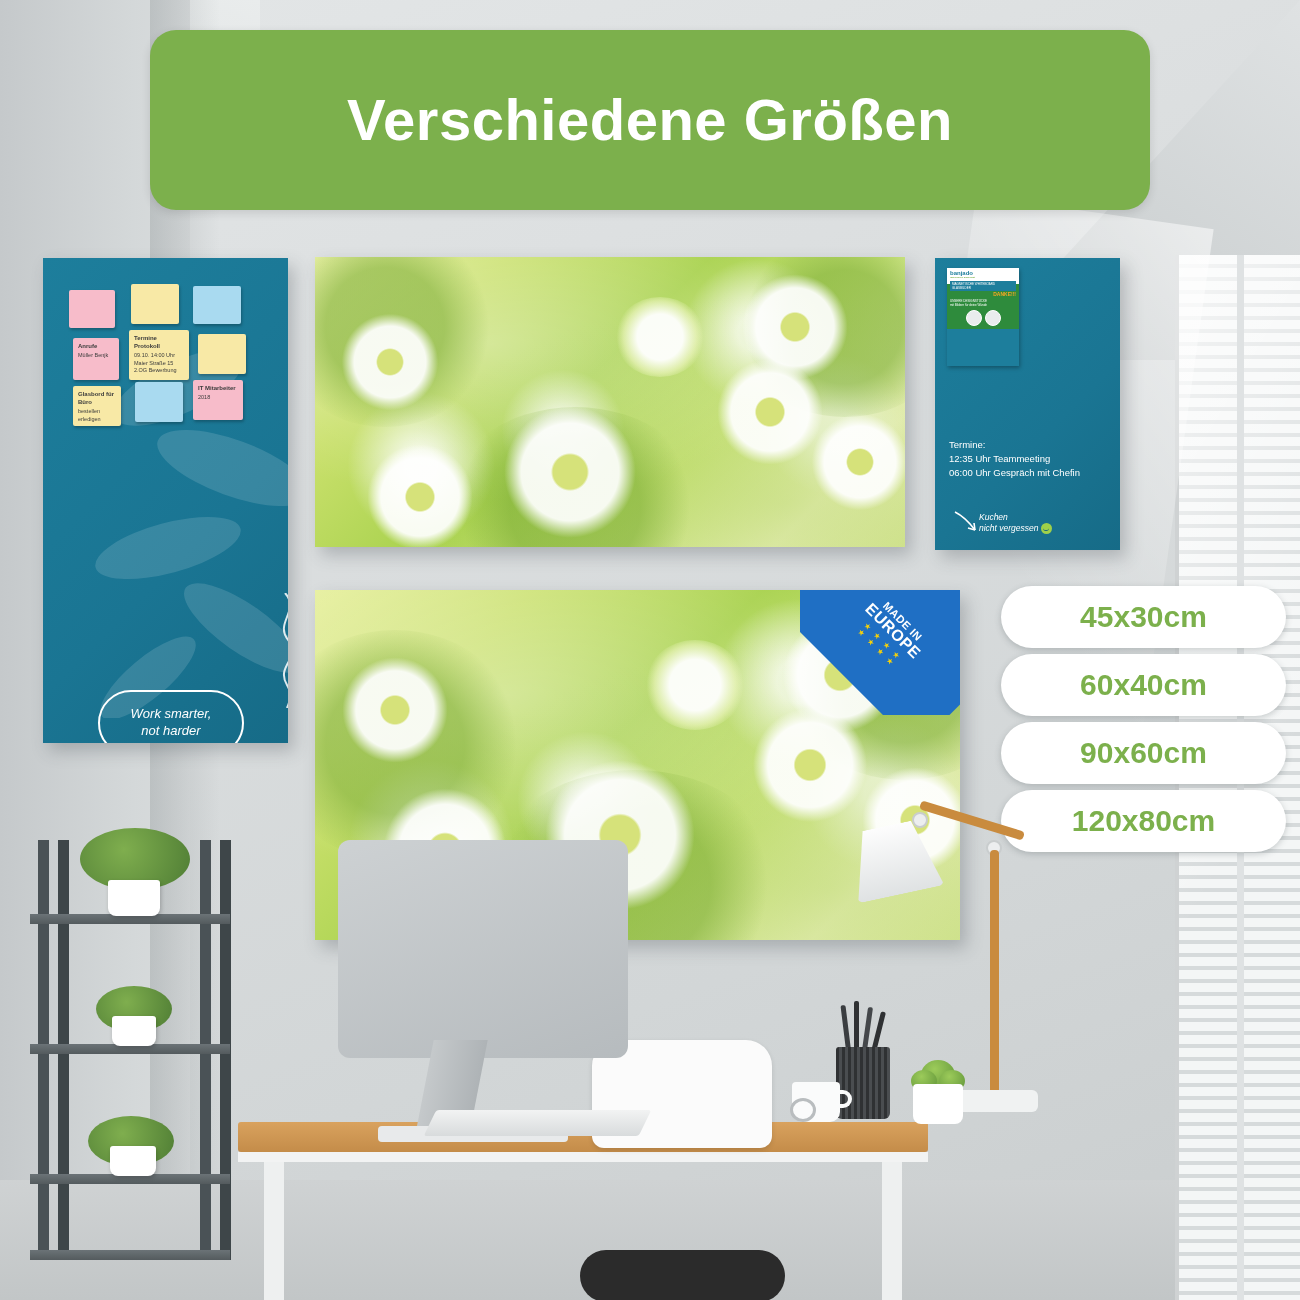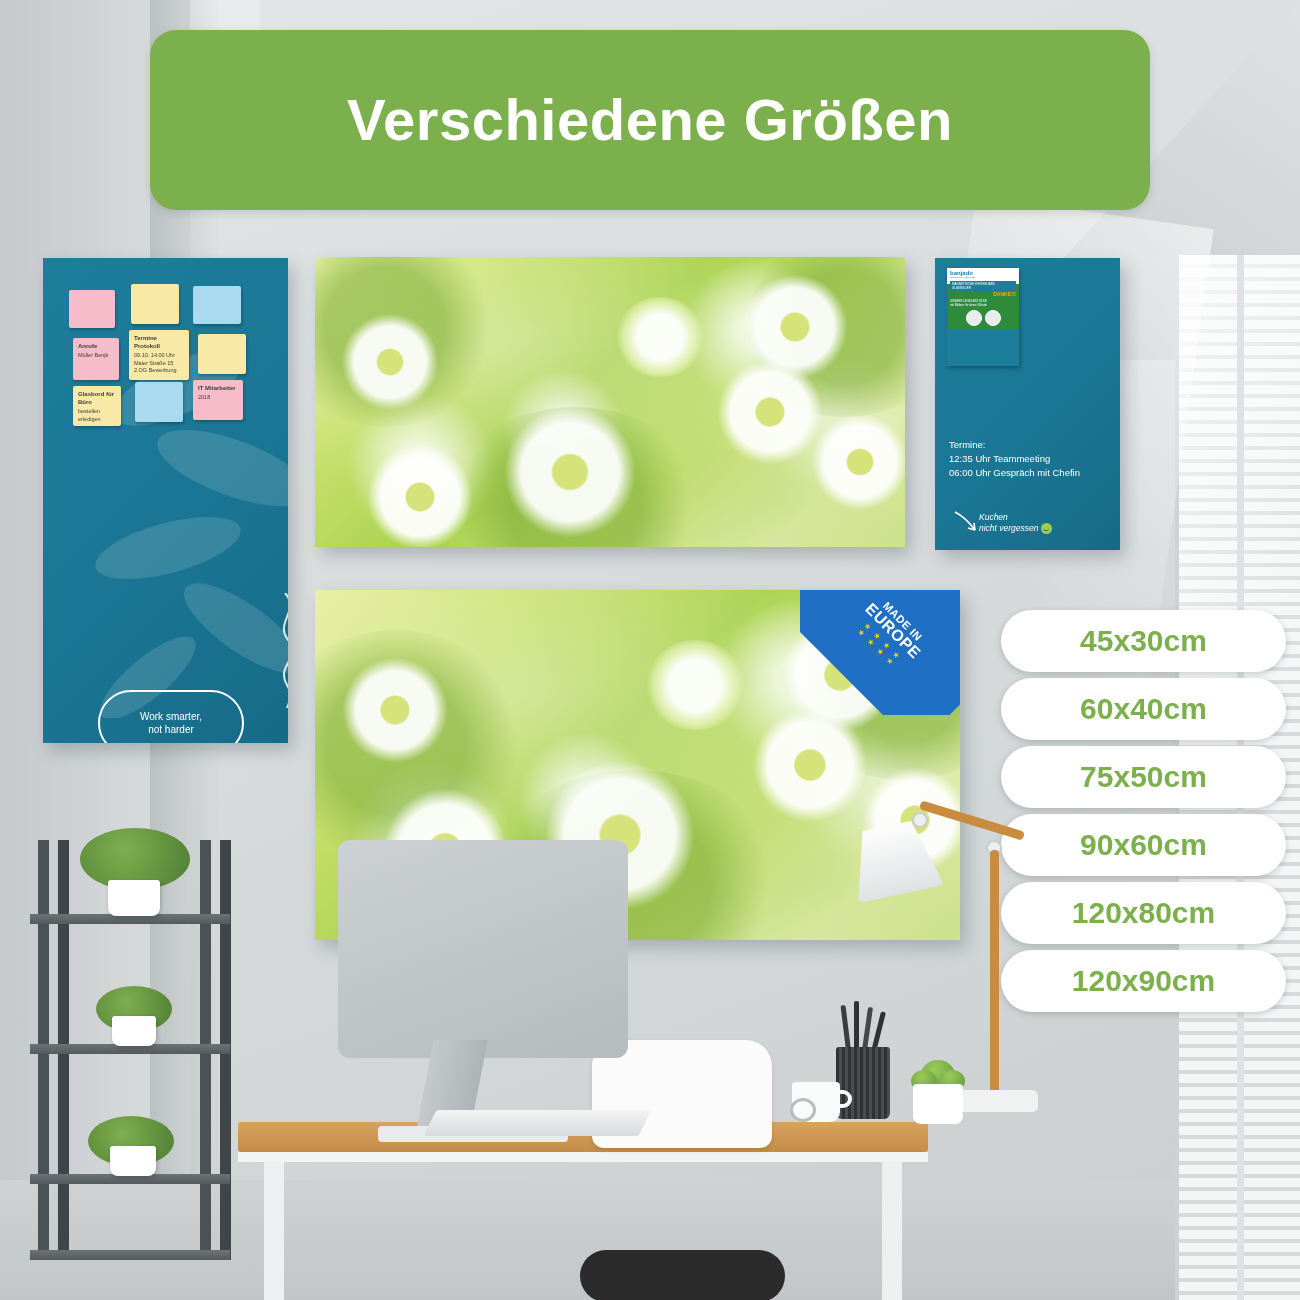--- a/index.html
+++ b/index.html
@@ -96,21 +96,21 @@
     position:absolute; border-radius:2px;
     box-shadow:1px 2px 3px rgba(0,0,0,.25);
     font-size:5.5px; line-height:1.35; color:#3c3c3c; padding:4px 5px;
     overflow:hidden;
   }
   .note .nt-title{ font-weight:bold; font-size:6px; display:block; margin-bottom:2px;}
   .bubble {
     position:absolute; left:55px; top:432px; width:146px; height:66px;
     border:2px solid #fff; border-radius:40px;
     display:flex; align-items:center; justify-content:center; text-align:center;
-    color:#fff; font-size:10px; line-height:1.3;
+    color:#fff; font-size:13px; font-style:italic; line-height:1.3;
   }
   .bubble:after{
     content:""; position:absolute; left:26px; bottom:-13px;
     border-width:14px 11px 0 0; border-style:solid;
     border-color:#fff transparent transparent transparent;
   }
   .bubble:before{
     content:""; position:absolute; left:28px; bottom:-9px;
     border-width:10px 8px 0 0; border-style:solid;
     border-color:#1a7593 transparent transparent transparent;
@@ -195,21 +195,21 @@
   .smiley{
     display:inline-block; width:11px; height:11px; border-radius:50%;
     background:#9fd04a; vertical-align:middle; position:relative;
   }
   .smiley:after{
     content:""; position:absolute; left:2.5px; top:4px; width:6px; height:3px;
     border-bottom:1.2px solid #15607a; border-radius:0 0 6px 6px;
   }
 
   
-  .pills { position:absolute; right:14px; top:610px; width:285px; }
+  .pills { position:absolute; right:14px; top:586px; width:285px; }
   .pill {
     height:62px; margin-bottom:6px;
     background:#fff; border-radius:34px;
     display:flex; align-items:center; justify-content:center;
     color:#7cb04c; font-size:30px; font-weight:bold;
     box-shadow: 0 2px 6px rgba(60,70,75,.25);
   }
 
   
   .shelf { position:absolute; left:30px; top:840px; width:205px; height:420px; }
@@ -481,24 +481,22 @@
   <div class="kuchen">
     <span style="white-space:pre-line">Kuchen
 nicht vergessen</span>
     <span class="smiley"></span>
   </div>
 </div>
 
 <div class="pills">
   <div class="pill">45x30cm</div>
   <div class="pill">60x40cm</div>
-  <div class="pill">75x50cm</div>
   <div class="pill">90x60cm</div>
   <div class="pill">120x80cm</div>
-  <div class="pill">120x90cm</div>
 </div>
 
 <div class="shelf">
   <div class="post l"></div>
   <div class="post l2"></div>
   <div class="post r"></div>
   <div class="post r2"></div>
   <div class="plank" style="top:74px"></div>
   <div class="plank" style="top:204px"></div>
   <div class="plank" style="top:334px"></div>

